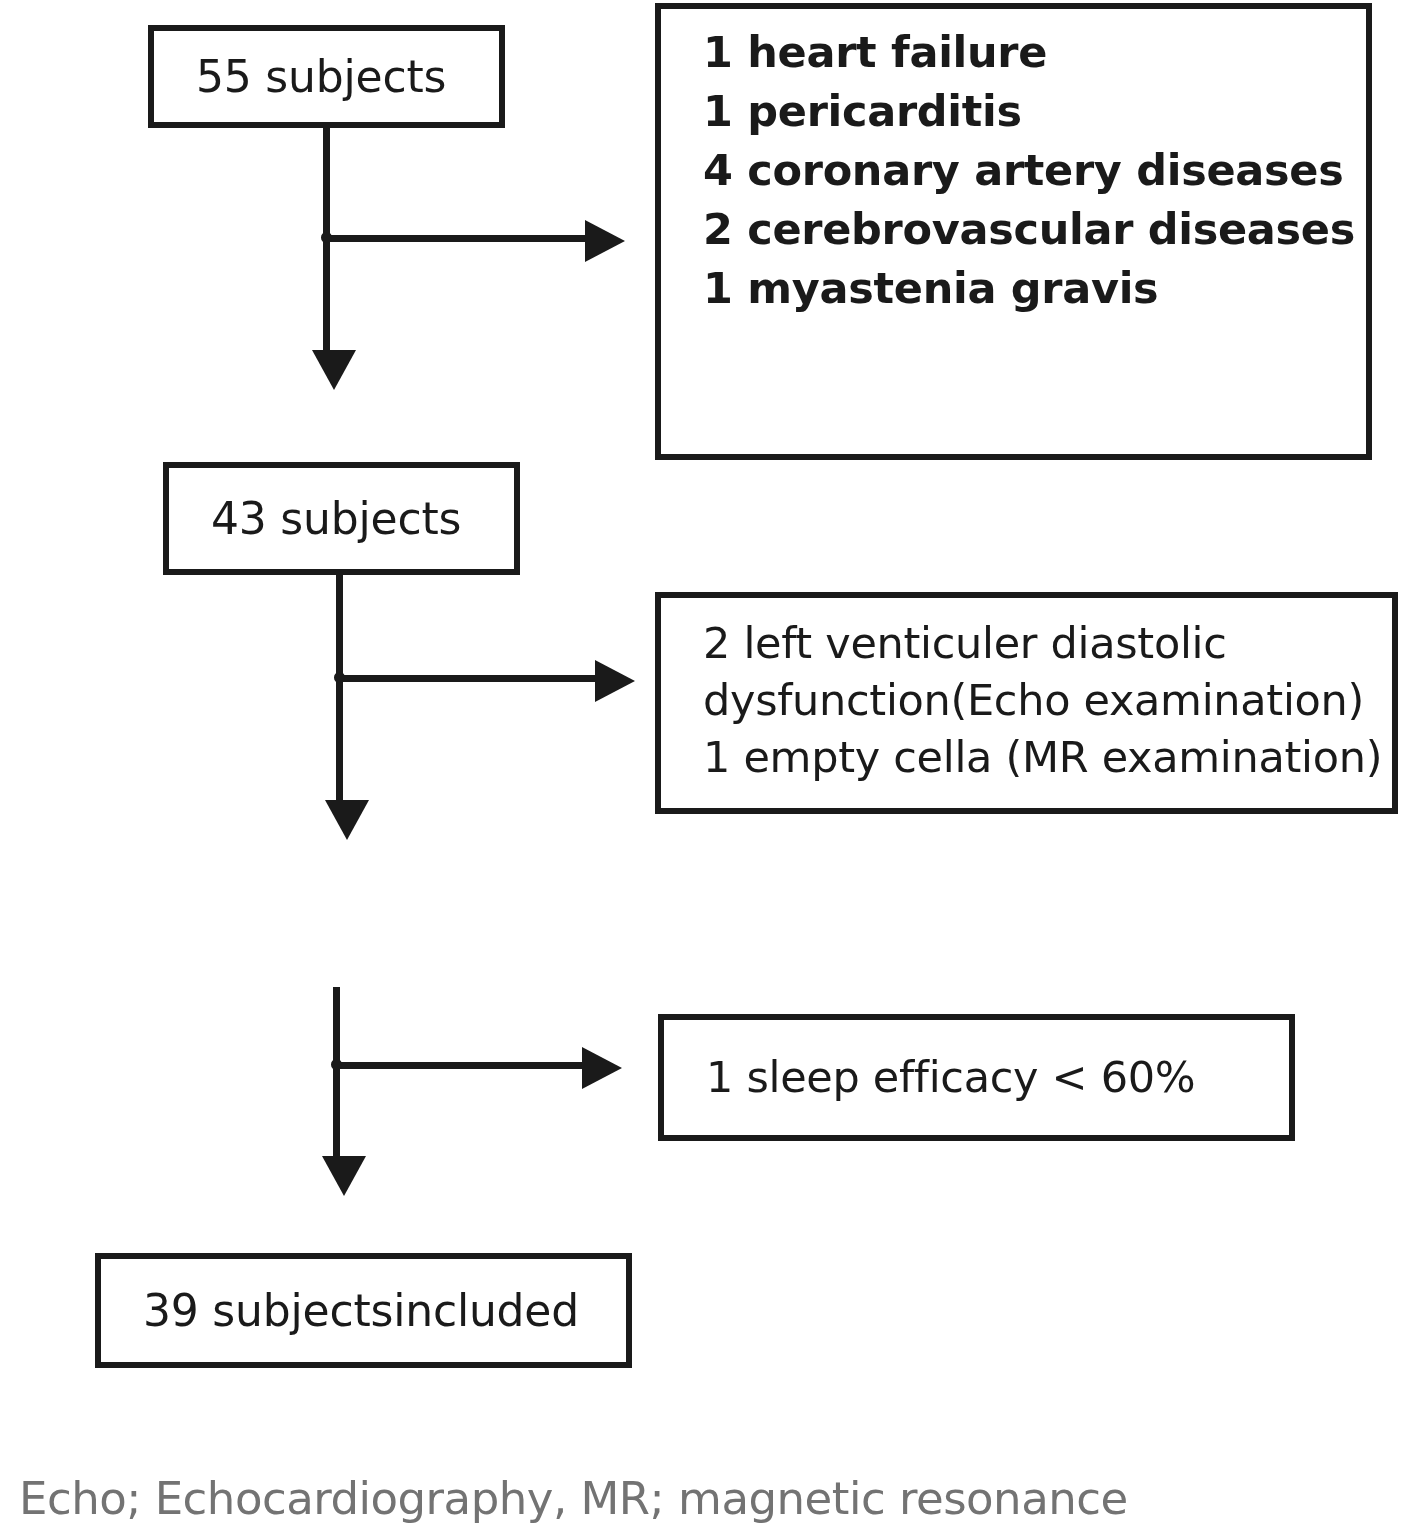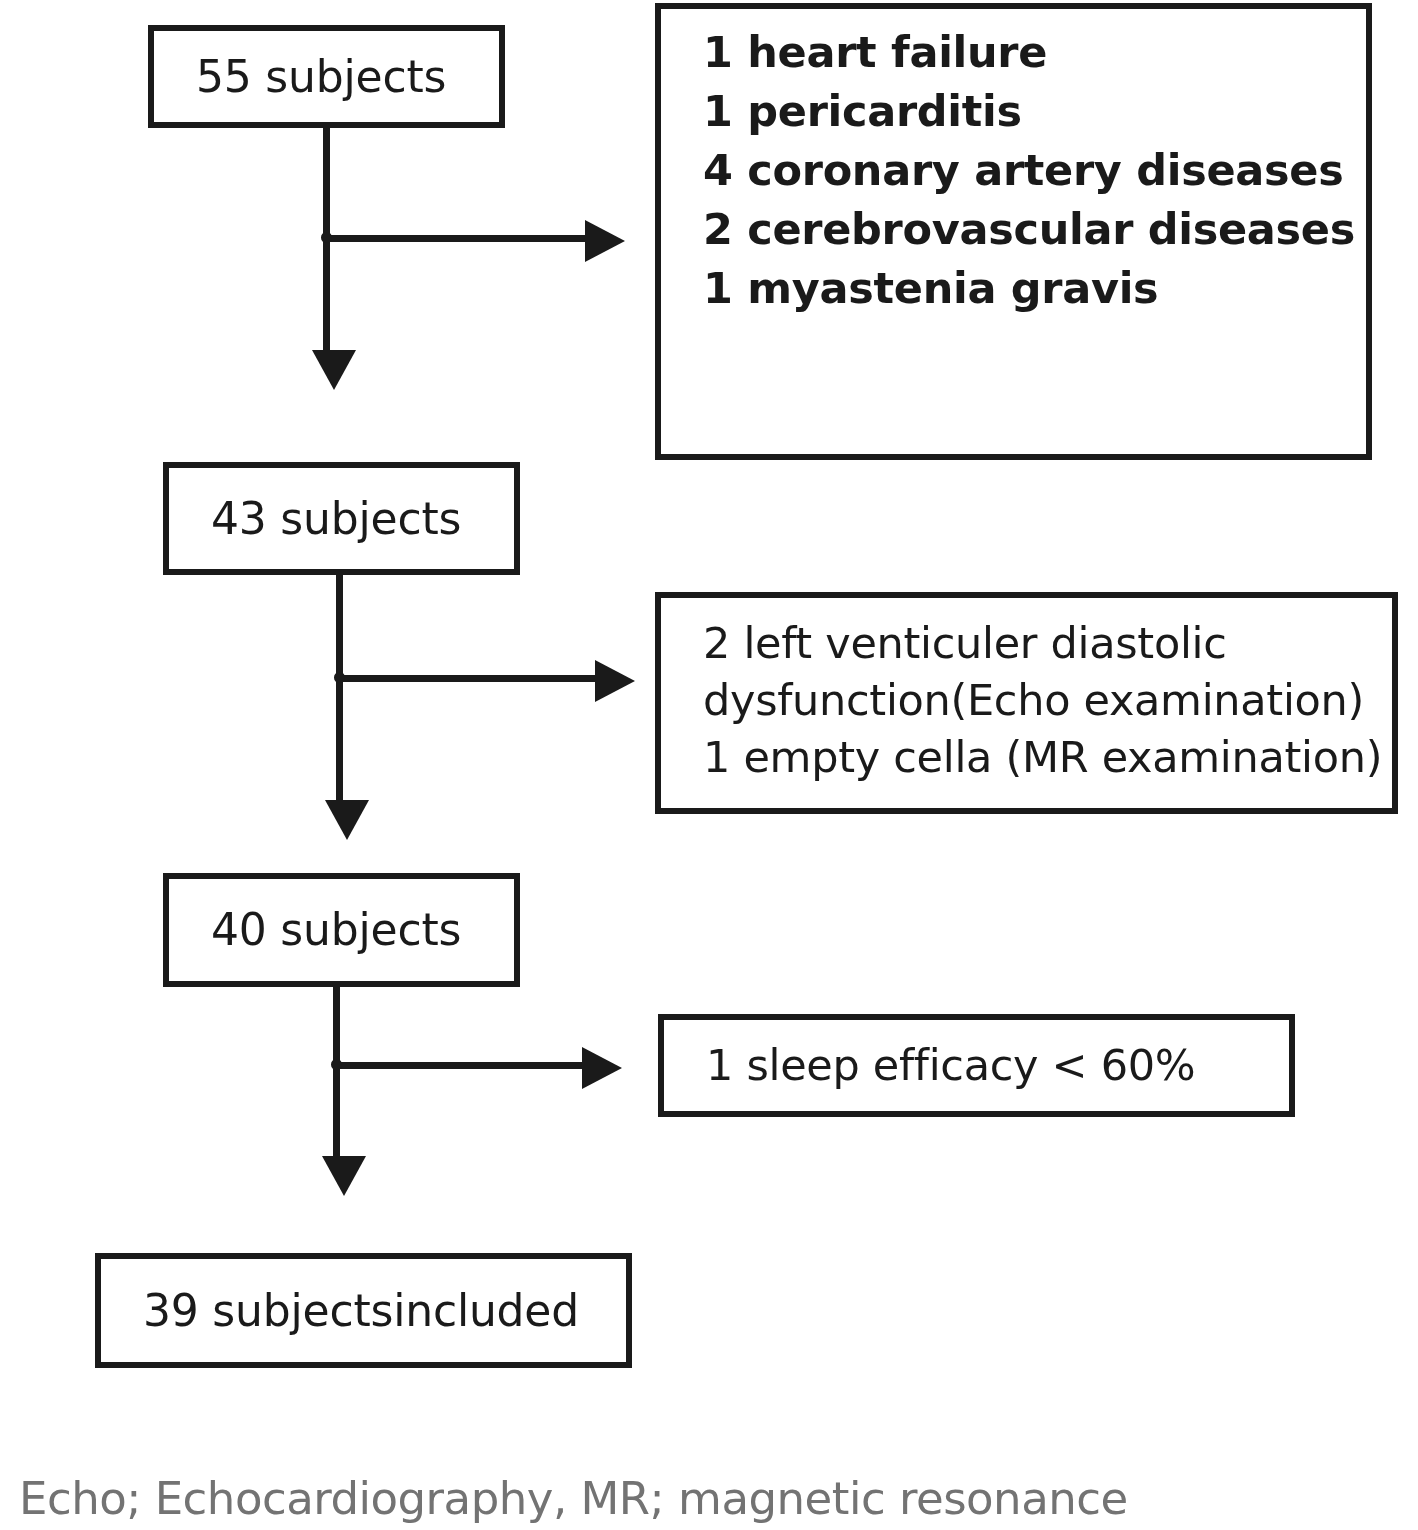--- a/index.html
+++ b/index.html
@@ -45,21 +45,21 @@
     padding-left: 42px;
     letter-spacing: -0.3px;
   }
 
   
   #box-55      { left: 148px; top: 25px;   width: 357px; height: 103px; }
   #box-excl-1  { left: 655px; top: 3px;    width: 717px; height: 457px; padding-top: 22px; font-weight: bold; }
   #box-43      { left: 163px; top: 462px;  width: 357px; height: 113px; }
   #box-excl-2  { left: 655px; top: 592px;  width: 743px; height: 222px; padding-top: 24px; }
   #box-40      { left: 163px; top: 873px;  width: 357px; height: 114px; }
-  #box-excl-3  { left: 658px; top: 1014px; width: 637px; height: 103px; justify-content: center; }
+  #box-excl-3  { left: 658px; top: 1014px; width: 637px; height: 127px; justify-content: center; }
   #box-39      { left: 95px;  top: 1253px; width: 537px; height: 115px; }
 
   #box-excl-1 .list-line { margin-bottom: 16px; }
   #box-excl-2 .list-line { margin-bottom: 14px; }
 
   
   .vline {
     position: absolute;
     width: 7px;
     background: #1a1a1a;
@@ -156,23 +156,20 @@
     <div class="list-line">dysfunction(Echo examination)</div>
     <div class="list-line">1 empty cella (MR examination)</div>
   </div>
 
   <div class="vline" id="v2"></div>
   <div class="hline" id="h2"></div>
   <div class="junction-dot" id="d2"></div>
   <div class="arrow-down" id="a2d"></div>
   <div class="arrow-right" id="a2r"></div>
 
-  <div class="box" id="box-40">
-    <div class="box-label">40 subjects</div>
-  </div>
 
   <div class="box list-box" id="box-excl-3">
     <div class="list-line">1 sleep efficacy &lt; 60%</div>
   </div>
 
   <div class="vline" id="v3"></div>
   <div class="hline" id="h3"></div>
   <div class="junction-dot" id="d3"></div>
   <div class="arrow-down" id="a3d"></div>
   <div class="arrow-right" id="a3r"></div>

